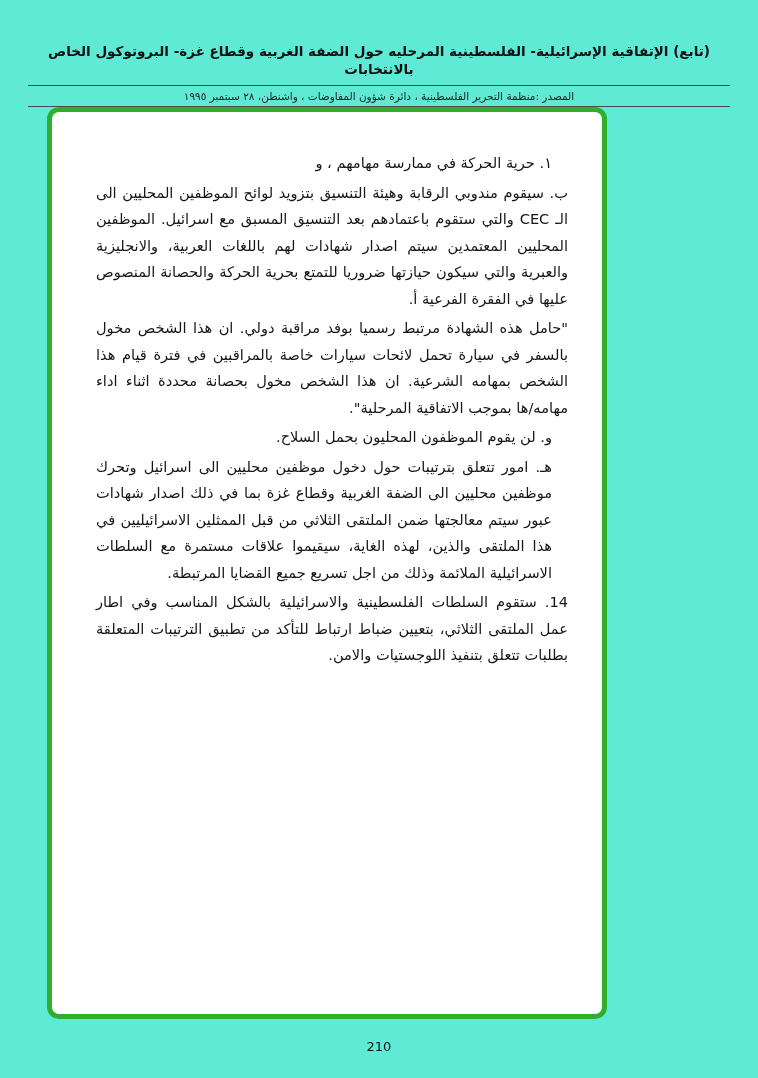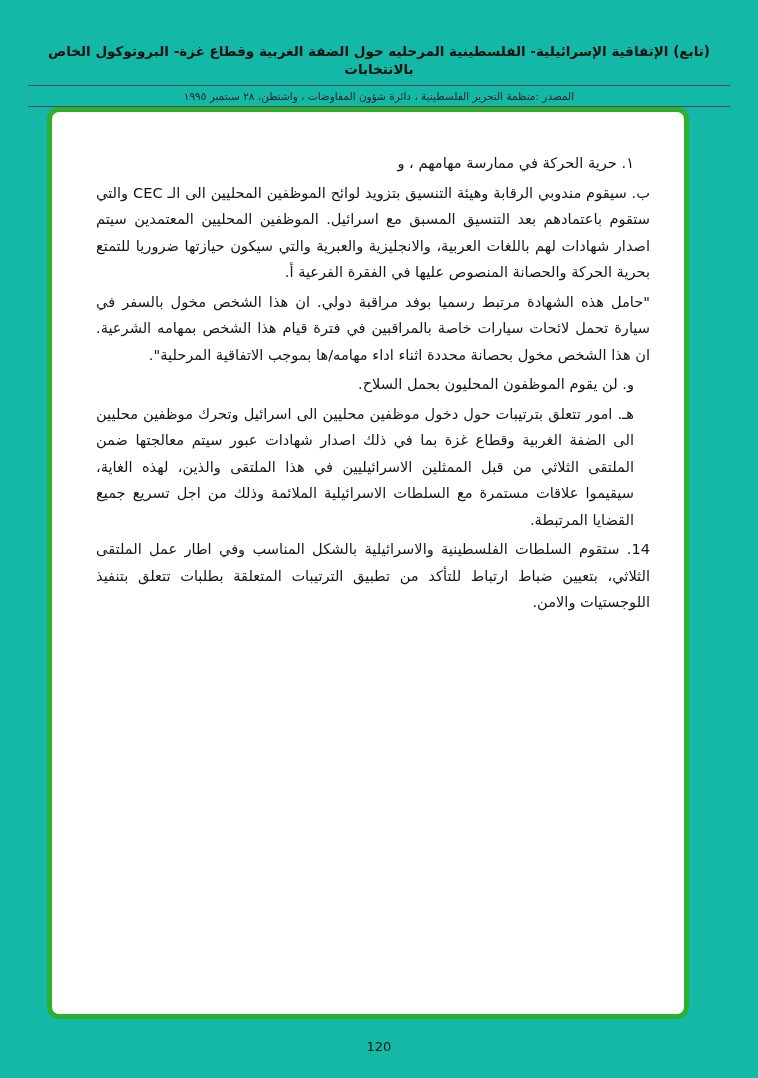--- a/index.html
+++ b/index.html
@@ -4,21 +4,21 @@
 <style>
   html, body {
     margin: 0;
     padding: 0;
     background: #ffffff;
   }
   .page {
     position: relative;
     width: 758px;
     height: 1078px;
-    background: #14b8a6;
+    background: #5eead4;
     font-family: "DejaVu Sans", sans-serif;
     direction: rtl;
     overflow: hidden;
   }
   .header {
     padding-top: 42px;
     text-align: center;
   }
   .title {
     font-weight: bold;
@@ -36,21 +36,21 @@
     font-weight: normal;
     font-size: 10.5px;
     color: #222222;
     padding: 4px 0 4px 0;
     text-align: center;
   }
   .green-box {
     position: absolute;
     left: 47px;
     top: 107px;
-    width: 642px;
+    width: 560px;
     height: 912px;
     box-sizing: border-box;
     border: 5px solid #2fae2f;
     border-radius: 12px;
     padding: 38px 34px 0 44px;
     background: #ffffff;
   }
   .green-box p {
     margin: 0 0 3px 0;
     font-size: 14.6px;
@@ -85,15 +85,15 @@
 
   <div class="green-box">
     <p class="ind">١. حرية الحركة في ممارسة مهامهم ، و</p>
     <p>ب. سيقوم مندوبي الرقابة وهيئة التنسيق بتزويد لوائح الموظفين المحليين الى الـ CEC والتي ستقوم باعتمادهم بعد التنسيق المسبق مع اسرائيل. الموظفين المحليين المعتمدين سيتم اصدار شهادات لهم باللغات العربية، والانجليزية والعبرية والتي سيكون حيازتها ضروريا للتمتع بحرية الحركة والحصانة المنصوص عليها في الفقرة الفرعية أ.</p>
     <p>"حامل هذه الشهادة مرتبط رسميا بوفد مراقبة دولي. ان هذا الشخص مخول بالسفر في سيارة تحمل لائحات سيارات خاصة بالمراقبين في فترة قيام هذا الشخص بمهامه الشرعية. ان هذا الشخص مخول بحصانة محددة اثناء اداء مهامه/ها بموجب الاتفاقية المرحلية".</p>
     <p class="ind">و. لن يقوم الموظفون المحليون بحمل السلاح.</p>
     <p class="ind">هـ. امور تتعلق بترتيبات حول دخول موظفين محليين الى اسرائيل وتحرك موظفين محليين الى الضفة الغربية وقطاع غزة بما في ذلك اصدار شهادات عبور سيتم معالجتها ضمن الملتقى الثلاثي من قبل الممثلين الاسرائيليين في هذا الملتقى والذين، لهذه الغاية، سيقيموا علاقات مستمرة مع السلطات الاسرائيلية الملائمة وذلك من اجل تسريع جميع القضايا المرتبطة.</p>
     <p>14. ستقوم السلطات الفلسطينية والاسرائيلية بالشكل المناسب وفي اطار عمل الملتقى الثلاثي، بتعيين ضباط ارتباط للتأكد من تطبيق الترتيبات المتعلقة بطلبات تتعلق بتنفيذ اللوجستيات والامن.</p>
   </div>
 
-  <div class="footer">120</div>
+  <div class="footer">210</div>
 
 </div>
 
 </body></html>

